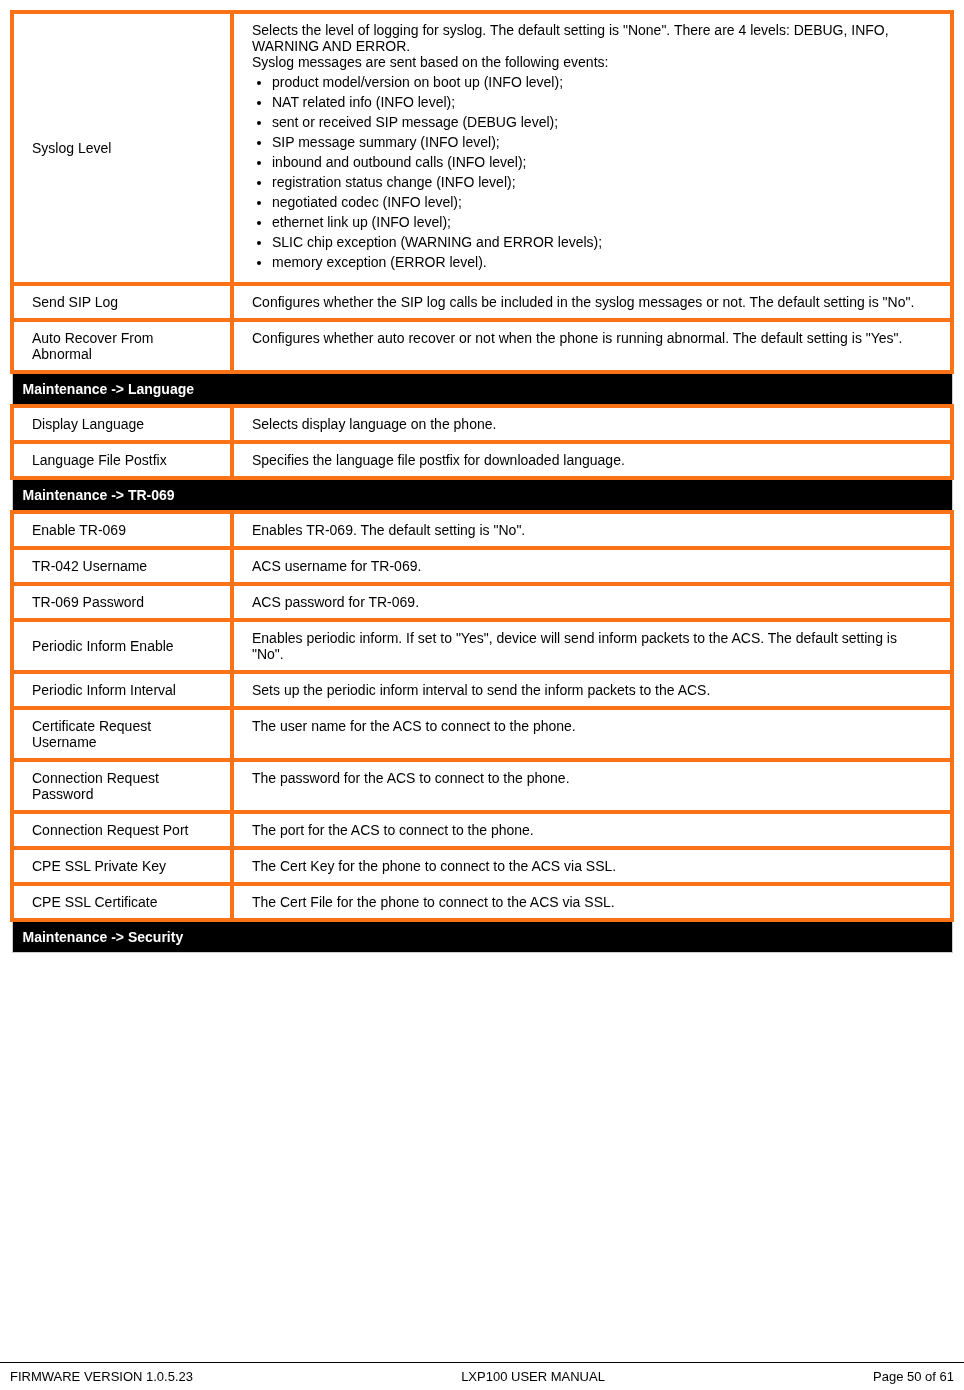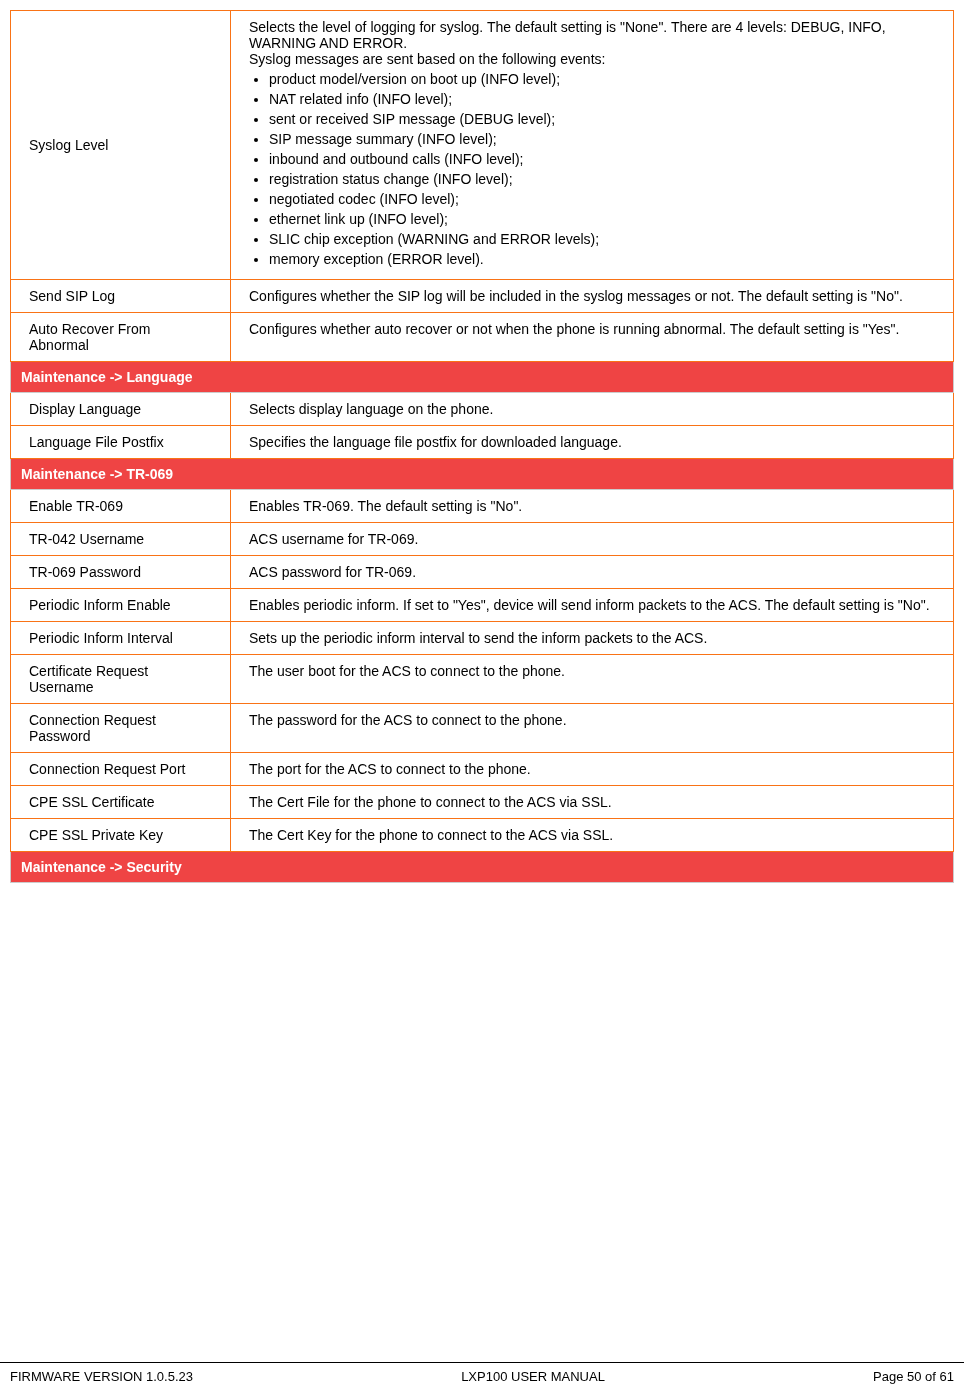--- a/index.html
+++ b/index.html
@@ -15,30 +15,30 @@
     }
     .main-content {
       flex: 1;
       padding: 10px 10px 10px 10px;
     }
     table {
       width: 100%;
       border-collapse: collapse;
     }
     td {
-      border: 1px solid #f97316;
+      border: 4px solid #f97316;
       padding: 8px 18px;
       vertical-align: top;
     }
     .label-cell {
       width: 220px;
       vertical-align: middle;
     }
     .section-header td {
-      background-color: #ef4444;
+      background-color: #000000;
       color: #fff;
       font-weight: bold;
       padding: 7px 10px;
       border: 1px solid #ccc;
       margin-left: 45px;
     }
     .bullet-list {
       list-style: disc;
       padding-left: 20px;
       margin-top: 4px;
@@ -77,21 +77,21 @@
             <li>negotiated codec (INFO level);</li>
             <li>ethernet link up (INFO level);</li>
             <li>SLIC chip exception (WARNING and ERROR levels);</li>
             <li>memory exception (ERROR level).</li>
           </ul>
         </td>
       </tr>
 
       <tr>
         <td class="label-cell">Send SIP Log</td>
-        <td>Configures whether the SIP log will be included in the syslog messages or not. The default setting is "No".</td>
+        <td>Configures whether the SIP log calls be included in the syslog messages or not. The default setting is "No".</td>
       </tr>
 
       <tr>
         <td class="label-cell">Auto Recover From Abnormal</td>
         <td>Configures whether auto recover or not when the phone is running abnormal. The default setting is "Yes".</td>
       </tr>
 
       <tr class="section-header">
         <td colspan="2">Maintenance -&gt; Language</td>
       </tr>
@@ -122,37 +122,37 @@
       <tr>
         <td class="label-cell">Periodic Inform Enable</td>
         <td>Enables periodic inform. If set to "Yes", device will send inform packets to the ACS. The default setting is "No".</td>
       </tr>
       <tr>
         <td class="label-cell">Periodic Inform Interval</td>
         <td>Sets up the periodic inform interval to send the inform packets to the ACS.</td>
       </tr>
       <tr>
         <td class="label-cell">Certificate Request Username</td>
-        <td>The user boot for the ACS to connect to the phone.</td>
+        <td>The user name for the ACS to connect to the phone.</td>
       </tr>
       <tr>
         <td class="label-cell">Connection Request Password</td>
         <td>The password for the ACS to connect to the phone.</td>
       </tr>
       <tr>
         <td class="label-cell">Connection Request Port</td>
         <td>The port for the ACS to connect to the phone.</td>
       </tr>
       <tr>
+        <td class="label-cell">CPE SSL Private Key</td>
+        <td>The Cert Key for the phone to connect to the ACS via SSL.</td>
+      </tr>
+      <tr>
         <td class="label-cell">CPE SSL Certificate</td>
         <td>The Cert File for the phone to connect to the ACS via SSL.</td>
-      </tr>
-      <tr>
-        <td class="label-cell">CPE SSL Private Key</td>
-        <td>The Cert Key for the phone to connect to the ACS via SSL.</td>
       </tr>
 
       <tr class="section-header">
         <td colspan="2">Maintenance -&gt; Security</td>
       </tr>
     </tbody>
   </table>
 </div>
 
 <div class="footer">

